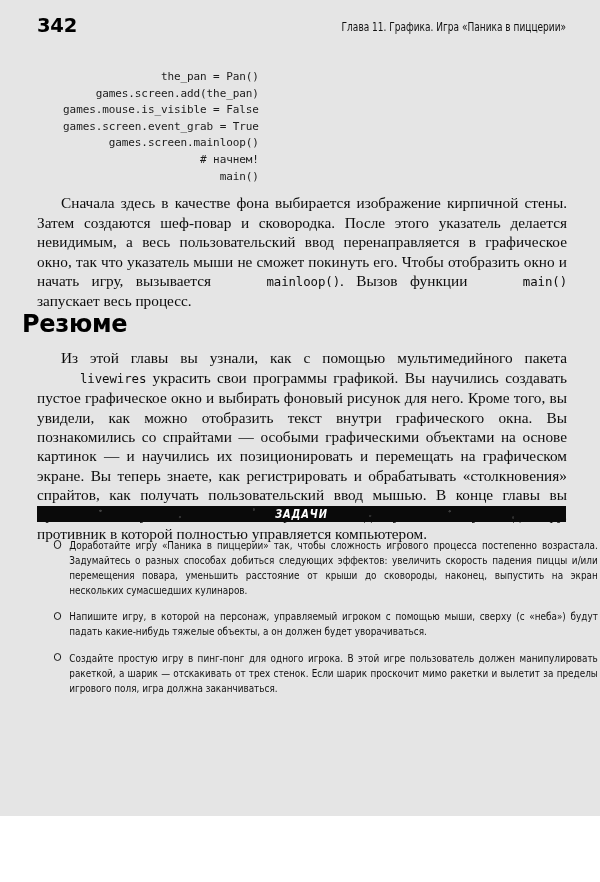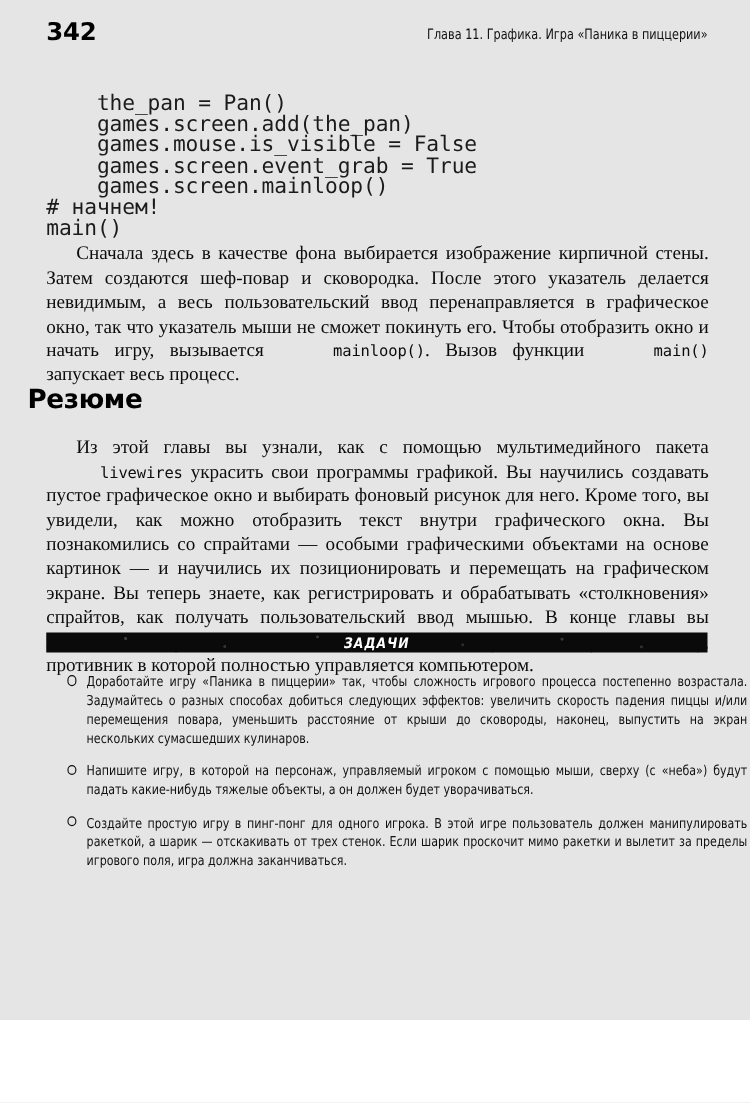--- a/index.html
+++ b/index.html
@@ -48,25 +48,26 @@
     white-space: nowrap;
     color: #101010;
   }
 
   
   .code-block {
     position: absolute;
     top: 58px;
     left: 37px;
     font-family: "DejaVu Sans Mono", "Liberation Mono", monospace;
-    font-size: 17px;
+    font-size: 11px;
     line-height: 16.6px;
     color: #1b1b1b;
     white-space: pre;
     letter-spacing: -0.1px;
+    text-align: right;
   }
 
   
   .body-text {
     position: absolute;
     left: 37px;
     width: 530px;
     font-family: "Liberation Serif", "DejaVu Serif", serif;
     font-size: 15.3px;
     line-height: 19.4px;
@@ -84,21 +85,21 @@
     margin-left: 43px;
   }
 
   
   .section-heading {
     position: absolute;
     top: 290px;
     left: 22px;
     font-family: "DejaVu Sans", "Liberation Sans", sans-serif;
     font-weight: bold;
-    font-size: 21px;
+    font-size: 24px;
     letter-spacing: -0.3px;
     color: #000;
   }
 
   
   .tasks {
     position: absolute;
     left: 37px;
     top: 506px;
     width: 529px;

